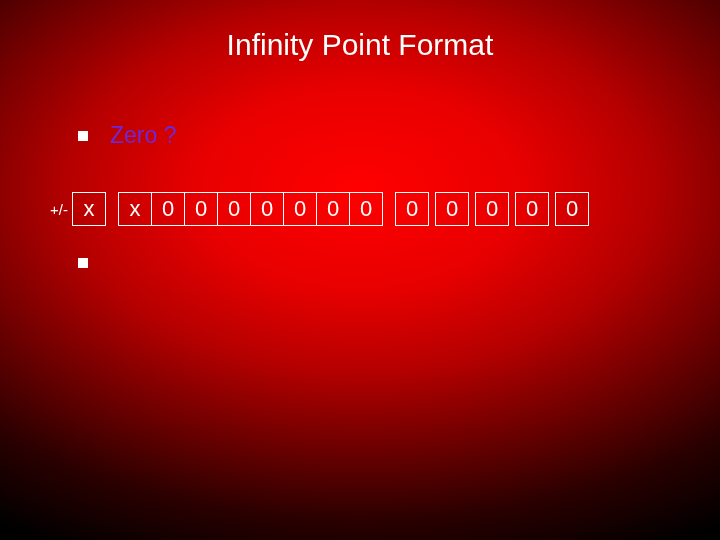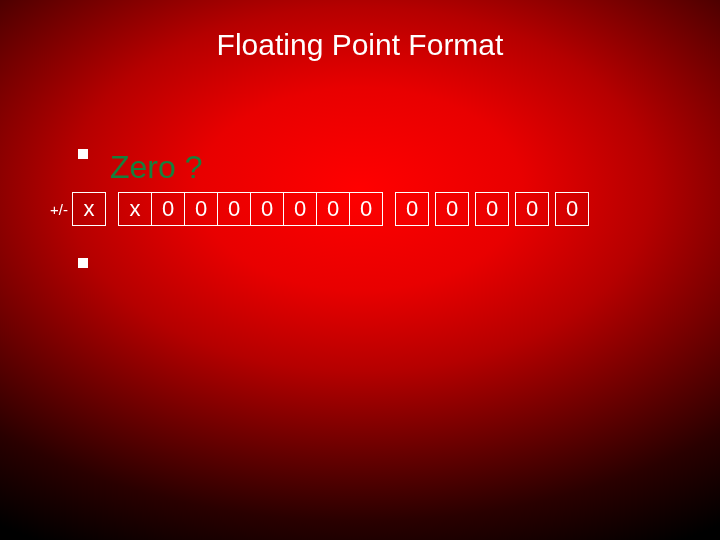--- a/index.html
+++ b/index.html
@@ -40,23 +40,22 @@
   .bullet-row.b1 { top: 122px; }
   .bullet-row.b2 { top: 258px; }
   .bullet-square {
     width: 10px;
     height: 10px;
     background: #fff;
     margin-right: 22px;
     flex: 0 0 auto;
   }
   .bullet-text {
-    font-size: 32px;
-    color: #15803d;
-    margin-top: 27px;
+    font-size: 23px;
+    color: #6d28d9;
   }
   .bit-row {
     position: absolute;
     top: 192px;
     left: 44px;
     display: flex;
     align-items: center;
   }
   .sign-label {
     font-size: 15px;
@@ -80,21 +79,21 @@
     color: #fff;
     margin-left: -1px;
   }
   .cell:first-child { margin-left: 0; }
   .gap-10 { margin-left: 12px; }
   .gap-6  { margin-left: 6px; }
 </style>
 </head>
 <body>
 
-<div class="title">Floating Point Format</div>
+<div class="title">Infinity Point Format</div>
 
 <div class="bullet-row b1">
   <div class="bullet-square"></div>
   <div class="bullet-text">Zero ?</div>
 </div>
 
 <div class="bit-row">
   <div class="sign-label">+/-</div>
   <div class="cells">
     <div class="cell">x</div>

